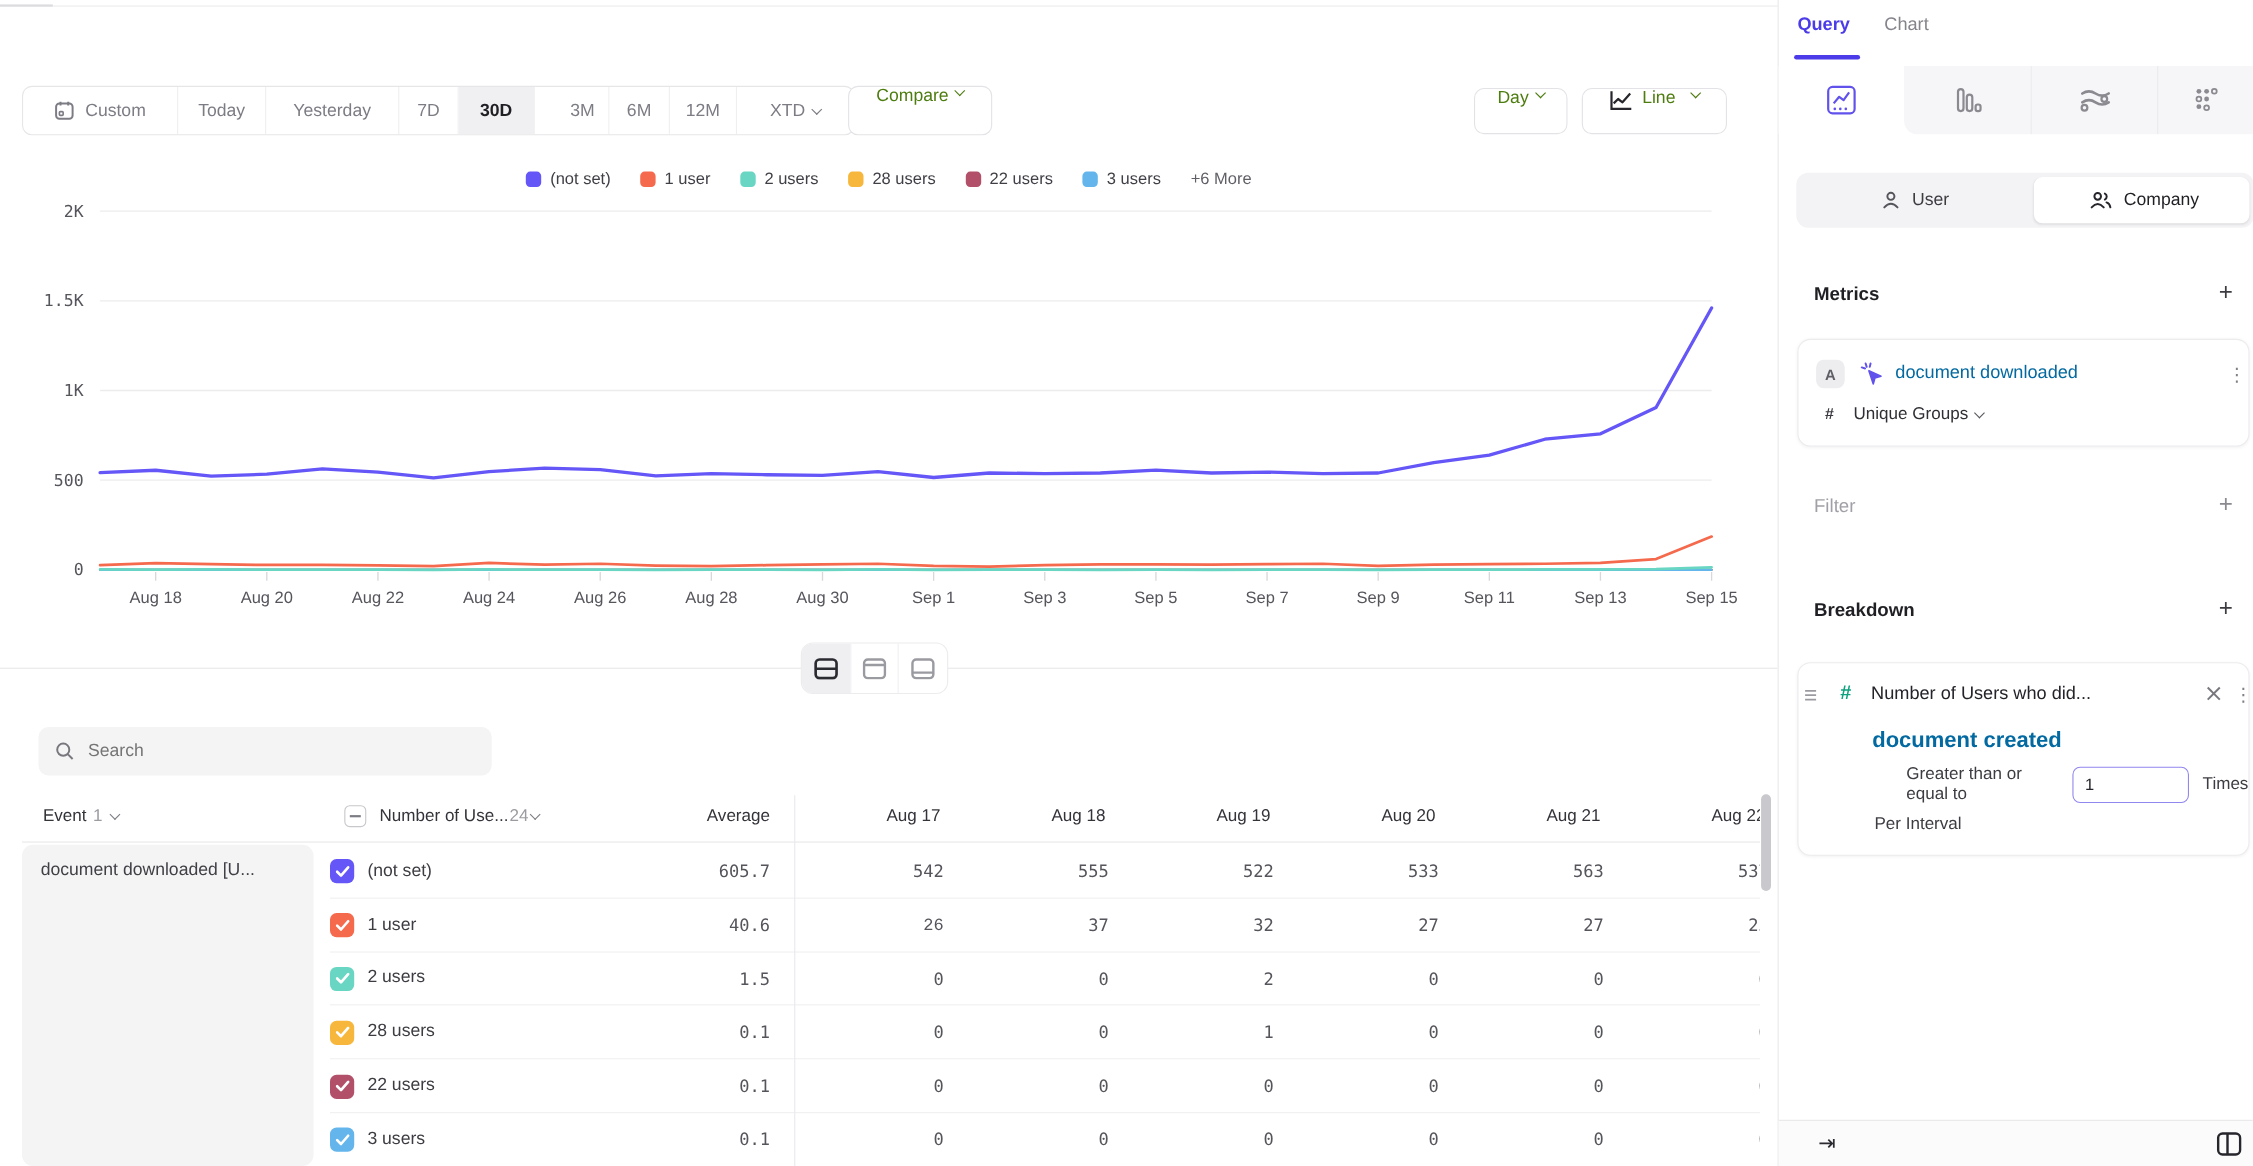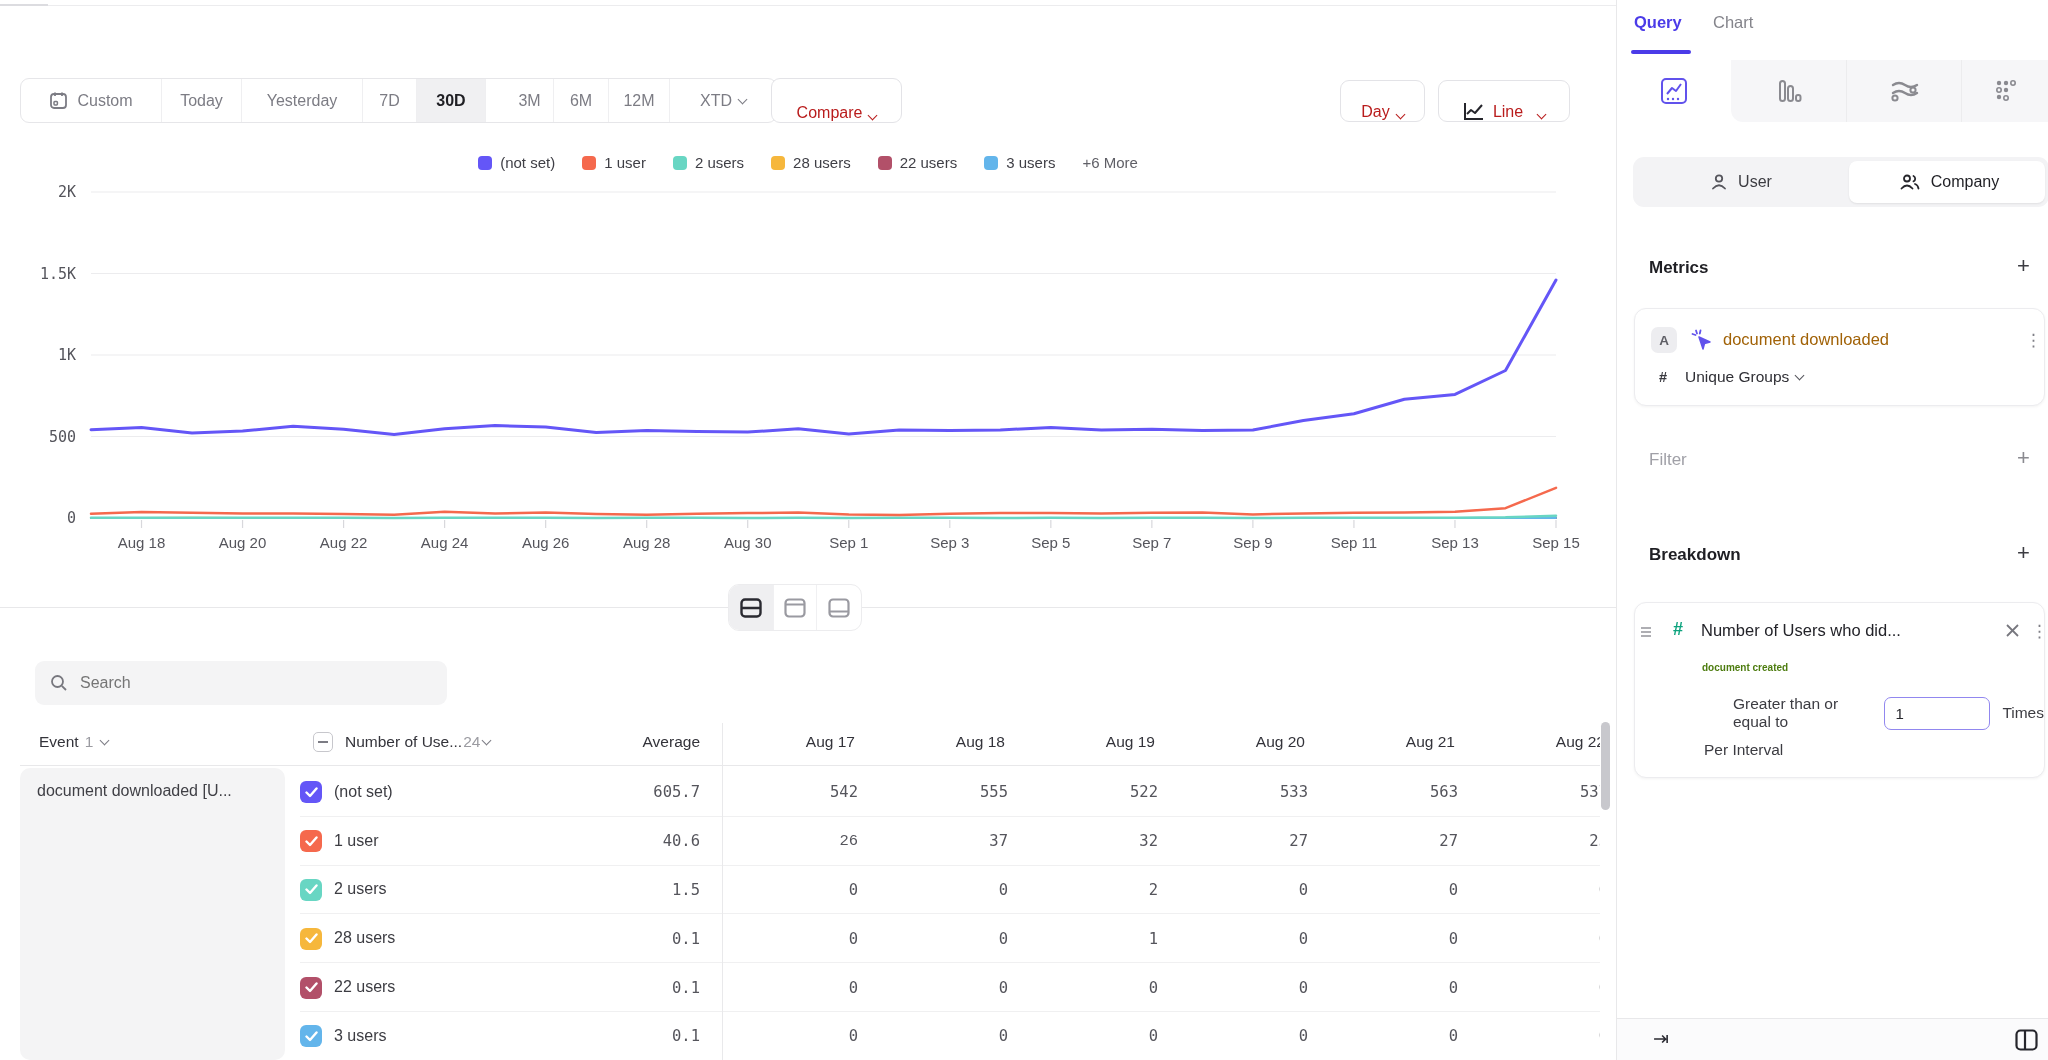--- a/index.html
+++ b/index.html
@@ -1,21 +1,21 @@
 <!DOCTYPE html>
 <html><head>
 <meta charset="utf-8">
 <style>
   * { margin:0; padding:0; box-sizing:border-box; }
   html,body { width:2048px; height:1060px; }
   body { font-family:"Liberation Sans", sans-serif; background:#fff; color:#26262c; overflow:hidden; position:relative; }
   .abs { position:absolute; }
   .mono { font-family:"DejaVu Sans Mono", monospace; }
   .chev { display:inline-block; width:7px; height:7px; border-right:1.6px solid currentColor; border-bottom:1.6px solid currentColor; transform:rotate(45deg); margin:0 0 3px 7px; }
-  .btn { display:inline-flex; align-items:flex-end; justify-content:center; background:#fff; border:1px solid #e3e3e7; border-radius:9px; font-size:16px; color:#b91c1c; font-weight:500; }
+  .btn { display:inline-flex; align-items:flex-start; justify-content:center; background:#fff; border:1px solid #e3e3e7; border-radius:9px; font-size:16px; color:#4d7c0f; font-weight:500; }
   
   #range-bar { left:20px; top:78px; height:45px; display:flex; border:1px solid #e6e6e9; border-radius:9px; background:#fff; overflow:hidden; }
   .range-item { display:flex; align-items:center; justify-content:center; font-size:16px; color:#7c7c84; border-right:1px solid #efeff1; cursor:pointer; }
   .range-item:last-child { border-right:none; }
   .range-item.active { background:#f0f0f2; color:#1f1f24; font-weight:600; }
   
   #legend { left:0; top:154px; width:1616px; display:flex; justify-content:center; gap:27px; align-items:center; }
   .leg-item { display:flex; align-items:center; gap:8px; font-size:15px; color:#3f3f46; }
   .leg-swatch { width:14px; height:14px; border-radius:4px; }
   
@@ -405,21 +405,21 @@
   <div class="abs plus" style="left:400px;top:256px;">+</div>
 
   <div class="card" style="top:308px;height:98px;">
     <div class="abs" style="left:16px;top:18px;width:26px;height:26px;background:#ededf0;border-radius:7px;display:flex;align-items:center;justify-content:center;font-size:13.5px;font-weight:600;color:#5f5f66;">A</div>
     <svg class="abs" style="left:55px;top:19px;" width="24" height="24" viewBox="0 0 24 24">
         <path d="M9 9 L20 14 L14.5 15.5 L13 21 Z" fill="#6152ec" stroke="#6152ec" stroke-width="1.5" stroke-linejoin="round"></path>
         <line x1="6" y1="2.5" x2="7" y2="5.5" stroke="#6152ec" stroke-width="1.8" stroke-linecap="round"></line>
         <line x1="2.5" y1="6" x2="5.5" y2="7" stroke="#6152ec" stroke-width="1.8" stroke-linecap="round"></line>
         <line x1="10.5" y1="2.5" x2="9.8" y2="5.5" stroke="#6152ec" stroke-width="1.8" stroke-linecap="round"></line>
       </svg>
-    <div class="abs" style="left:88px;top:21px;font-size:16.5px;font-weight:500;color:#a16207;">document downloaded</div>
+    <div class="abs" style="left:88px;top:21px;font-size:16.5px;font-weight:500;color:#0369a1;">document downloaded</div>
     <div class="abs kebab" style="left:390px;top:21px;">⋮</div>
     <div class="abs" style="left:24px;top:60px;font-size:14.5px;font-weight:700;color:#3a3a40;">#</div>
     <div class="abs" style="left:50px;top:59px;font-size:15.5px;color:#2f2f35;display:flex;align-items:center;">
       <span>Unique Groups</span>
       <span class="chev" style="color:#55555c;"></span>
     </div>
   </div>
 
   <div class="abs" style="left:32px;top:450px;font-size:17px;font-weight:500;color:#a0a0a7;">Filter</div>
   <div class="abs plus" style="left:400px;top:448px;color:#8a8a90;">+</div>
@@ -433,21 +433,21 @@
         <line x1="1" y1="7" x2="11" y2="7" stroke="#9a9aa1" stroke-width="1.6"></line>
         <line x1="1" y1="11" x2="11" y2="11" stroke="#9a9aa1" stroke-width="1.6"></line>
       </svg>
     <div class="abs" style="left:38px;top:16px;font-size:18px;font-weight:700;color:#0EA37E;">#</div>
     <div class="abs" style="left:66px;top:18px;font-size:16.5px;font-weight:400;color:#232329;">Number of Users who did...</div>
     <svg class="abs" style="left:370px;top:20px;" width="15" height="15" viewBox="0 0 15 15">
         <line x1="2" y1="2" x2="13" y2="13" stroke="#77777e" stroke-width="1.8"></line>
         <line x1="13" y1="2" x2="2" y2="13" stroke="#77777e" stroke-width="1.8"></line>
       </svg>
     <div class="abs kebab" style="left:396px;top:18px;">⋮</div>
-    <div class="abs" style="left:67px;top:59px;font-size:10px;font-weight:700;color:#4d7c0f;">document created</div>
+    <div class="abs" style="left:67px;top:59px;font-size:20px;font-weight:700;color:#0369a1;">document created</div>
     <div class="abs" style="left:67px;top:92px;display:flex;align-items:center;gap:12px;">
       <span style="font-size:15.5px;color:#3c3c42;margin-left:31px;">Greater than or equal to</span>
       <input class="val" value="1" style="">
       <span style="font-size:15.5px;color:#3c3c42;">Times</span>
     </div>
     <div class="abs" style="left:69px;top:138px;font-size:15.5px;color:#3c3c42;">Per Interval</div>
   </div>
 
   <div class="abs" style="left:0;bottom:0;width:432px;height:42px;background:#fbfbfc;border-top:1px solid #e8e8ea;">
     <div class="abs" style="left:36px;top:8px;font-size:19px;color:#2a2a31;">⇥</div>

